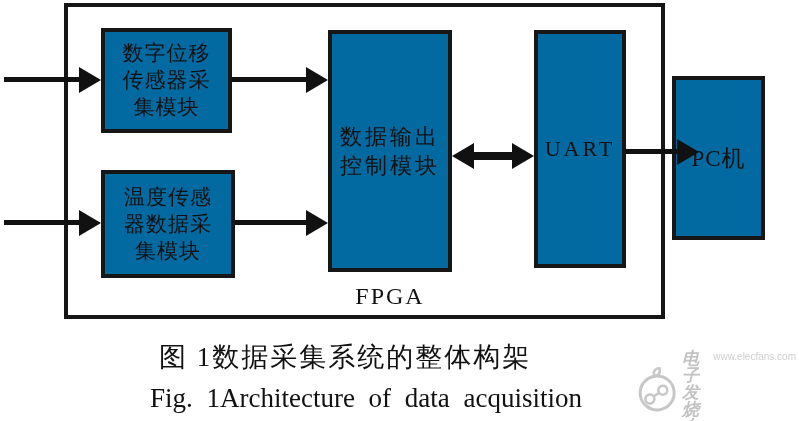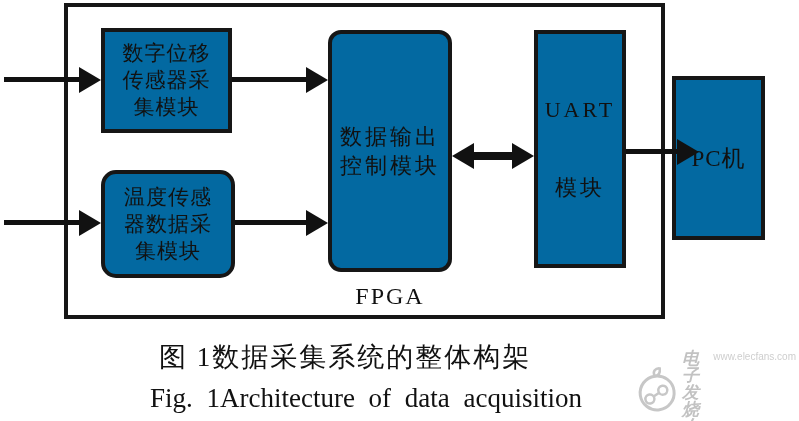--- a/index.html
+++ b/index.html
@@ -12,22 +12,22 @@
     position:absolute;border:4px solid #161616;background:#0369a1;
     display:flex;flex-direction:column;align-items:center;justify-content:center;
     box-sizing:border-box;text-align:center;
   }
   .box .ln{white-space:nowrap;}
   #outer-box{
     position:absolute;left:64px;top:3px;width:601px;height:316px;
     border:4px solid #161616;box-sizing:border-box;background:#fff;
   }
   #box-disp{left:101px;top:28px;width:131px;height:105px;font-size:21px;line-height:27px;letter-spacing:1px;}
-  #box-temp{left:101px;top:170px;width:134px;height:108px;font-size:21px;line-height:27px;letter-spacing:1px;border-radius:15px;}
-  #box-out{left:328px;top:30px;width:124px;height:242px;font-size:22px;line-height:29px;letter-spacing:3px;border-radius:13px;}
+  #box-temp{left:101px;top:170px;width:134px;height:108px;font-size:21px;line-height:27px;letter-spacing:1px;}
+  #box-out{left:328px;top:30px;width:124px;height:242px;font-size:22px;line-height:29px;letter-spacing:3px;}
   #box-uart{left:534px;top:30px;width:92px;height:238px;font-size:22px;line-height:30px;letter-spacing:3px;gap:48px;}
   #box-pc{left:672px;top:76px;width:93px;height:164px;font-size:23px;letter-spacing:1px;}
   #fpga-label{
     position:absolute;left:328px;top:283px;width:124px;text-align:center;
     font-size:24px;letter-spacing:2px;
   }
   
   .arrow{position:absolute;height:26px;}
   .arrow .shaft{position:absolute;top:10px;height:5px;background:#111;}
   .arrow .head-r{position:absolute;right:0;top:0;width:0;height:0;
@@ -72,21 +72,20 @@
     <div class="ln">集模块</div>
   </div>
 
   <div class="box" id="box-out">
     <div class="ln">数据输出</div>
     <div class="ln">控制模块</div>
   </div>
 
   <div class="box" id="box-uart">
     <div class="ln">UART</div>
-    <div class="ln">模块</div>
   </div>
 
   <div class="box" id="box-pc">
     <div class="ln">PC机</div>
   </div>
 
   <div id="fpga-label">FPGA</div>
 
   <div class="arrow" style="left:4px;top:67px;width:97px;">
     <div class="shaft" style="left:0;width:77px;"></div>

